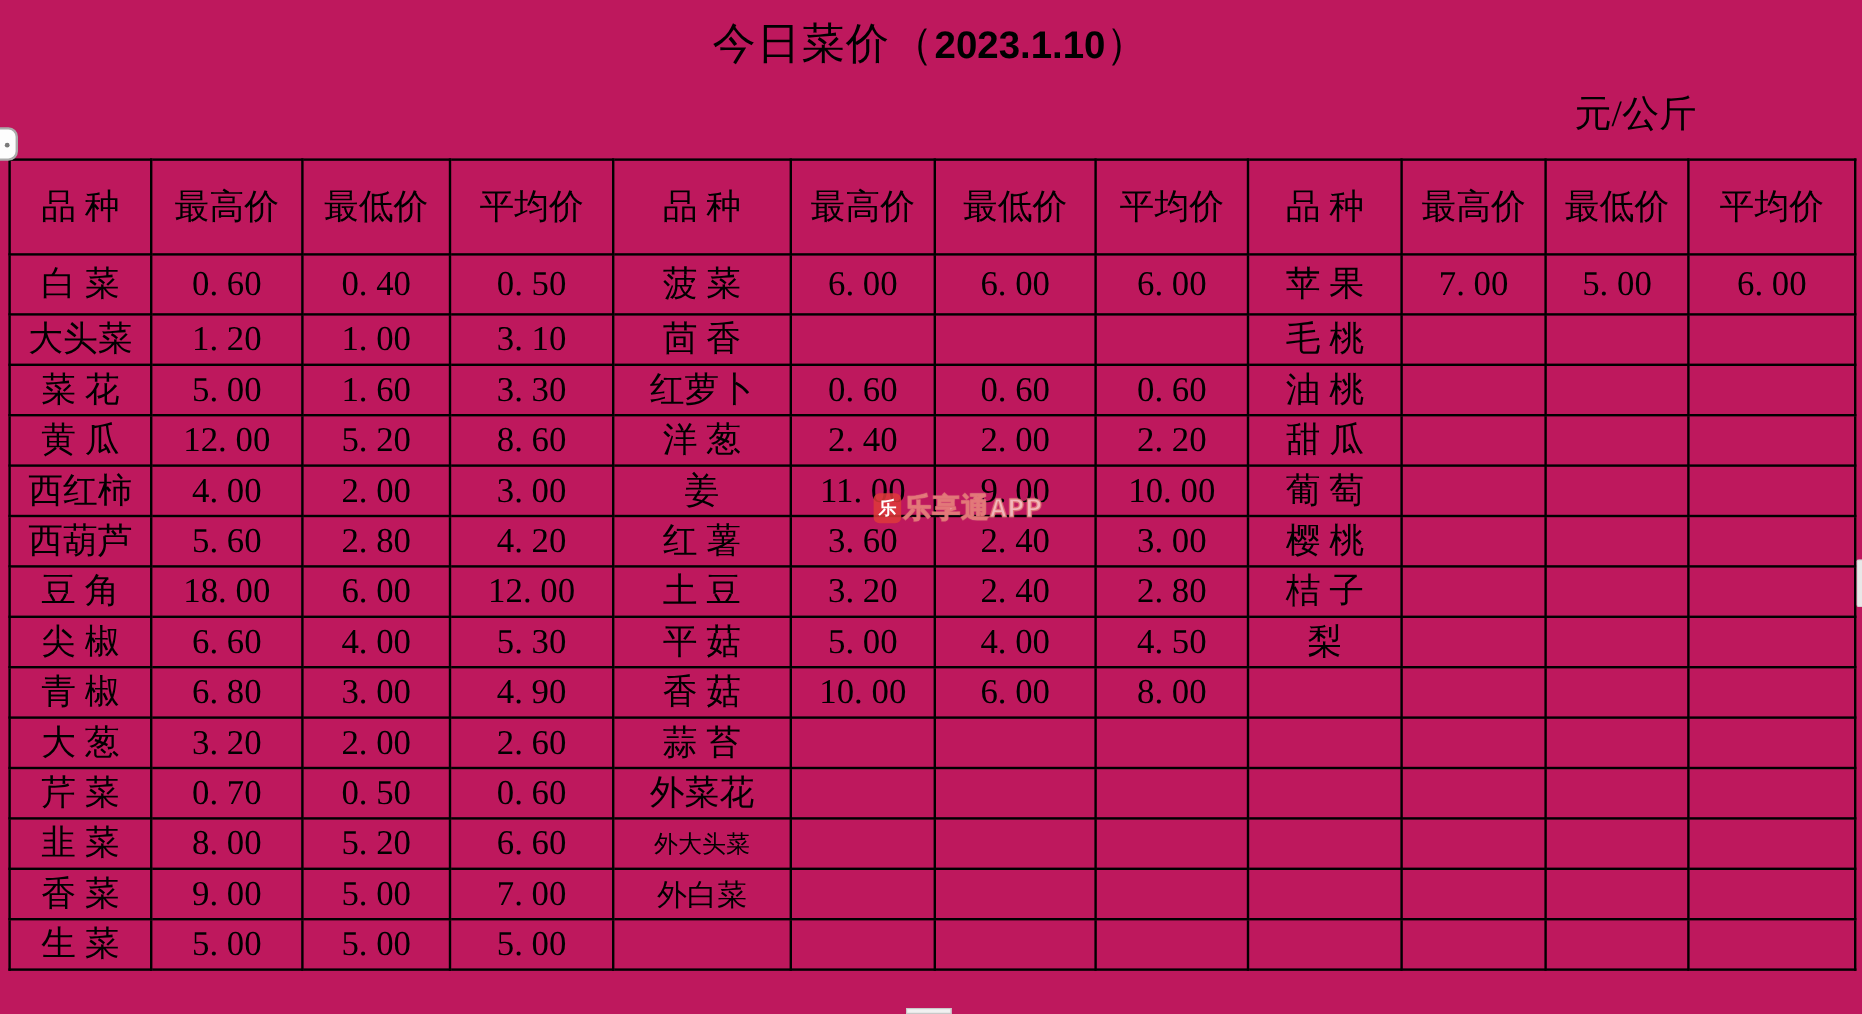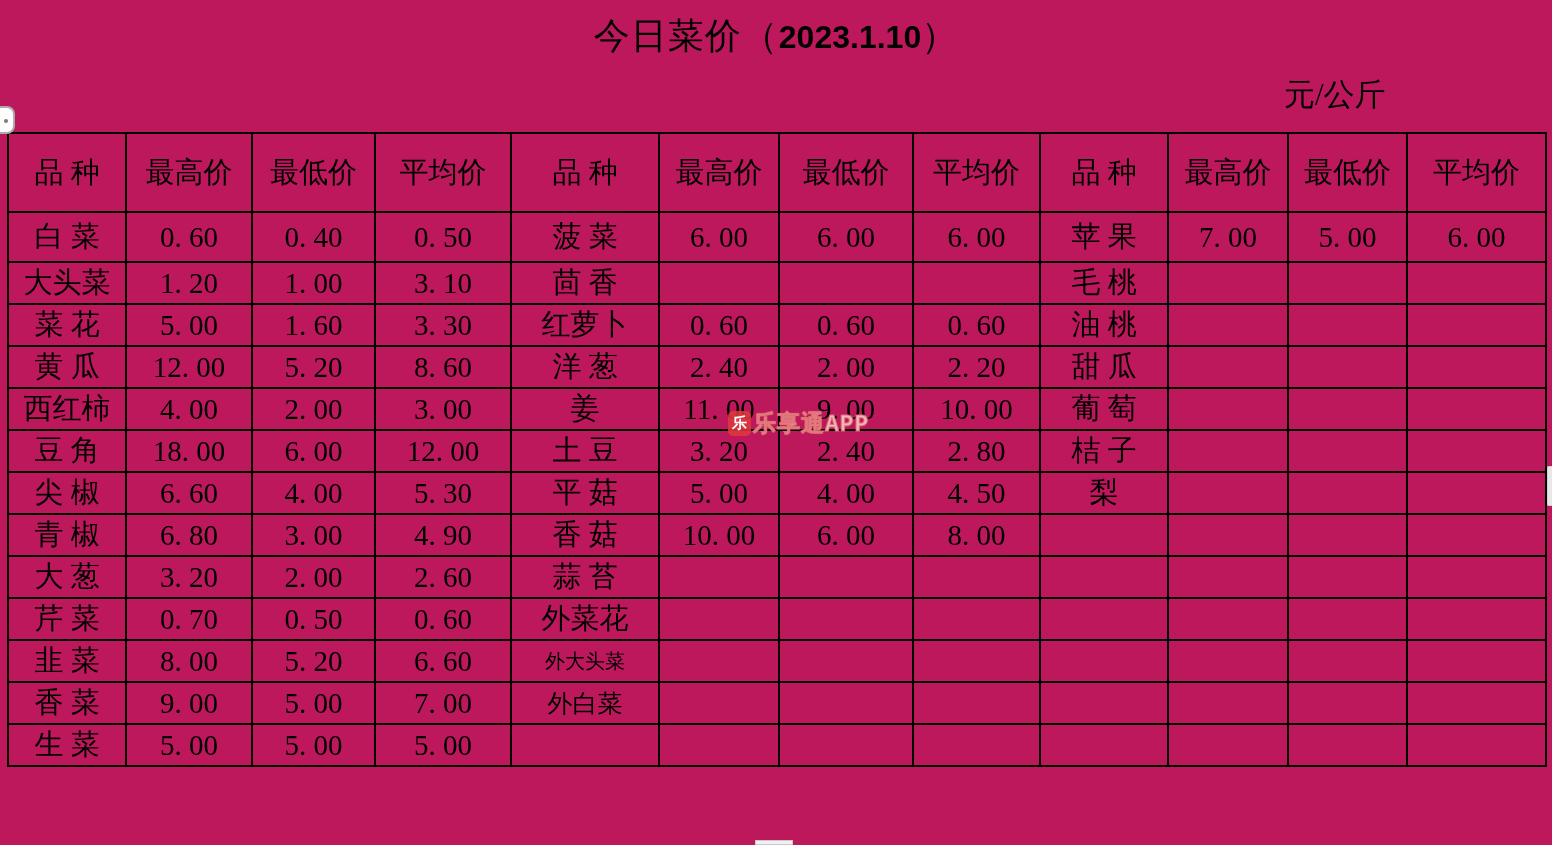--- a/index.html
+++ b/index.html
@@ -15,21 +15,21 @@
     position:absolute; top:12px; left:0; width:100%;
     text-align:center; font-size:36px; letter-spacing:1px;
     white-space:nowrap;
   }
   .title .date {
     font-family:"Liberation Sans","DejaVu Sans",sans-serif;
     font-weight:bold; font-size:32px; letter-spacing:0;
   }
   
   .unit {
-    position:absolute; top:74px; left:1284px;
+    position:absolute; top:74px; left:1312px;
     font-size:31px; white-space:nowrap;
   }
   
   table.price-table {
     position:absolute; left:7px; top:132px; width:1538px;
     border-collapse:collapse; table-layout:fixed;
     font-size:29px;
   }
   .price-table th, .price-table td {
     border:2px solid #000; text-align:center; vertical-align:middle;
@@ -185,20 +185,34 @@
           <td>姜</td>
           <td>11. 00</td>
           <td>9. 00</td>
           <td>10. 00</td>
           <td>葡 萄</td>
           <td></td>
           <td></td>
           <td></td>
         </tr>
         <tr>
+          <td>西葫芦</td>
+          <td>5. 60</td>
+          <td>2. 80</td>
+          <td>4. 20</td>
+          <td>红 薯</td>
+          <td>3. 60</td>
+          <td>2. 40</td>
+          <td>3. 00</td>
+          <td>樱 桃</td>
+          <td></td>
+          <td></td>
+          <td></td>
+        </tr>
+        <tr>
           <td>豆 角</td>
           <td>18. 00</td>
           <td>6. 00</td>
           <td>12. 00</td>
           <td>土 豆</td>
           <td>3. 20</td>
           <td>2. 40</td>
           <td>2. 80</td>
           <td>桔 子</td>
           <td></td>

